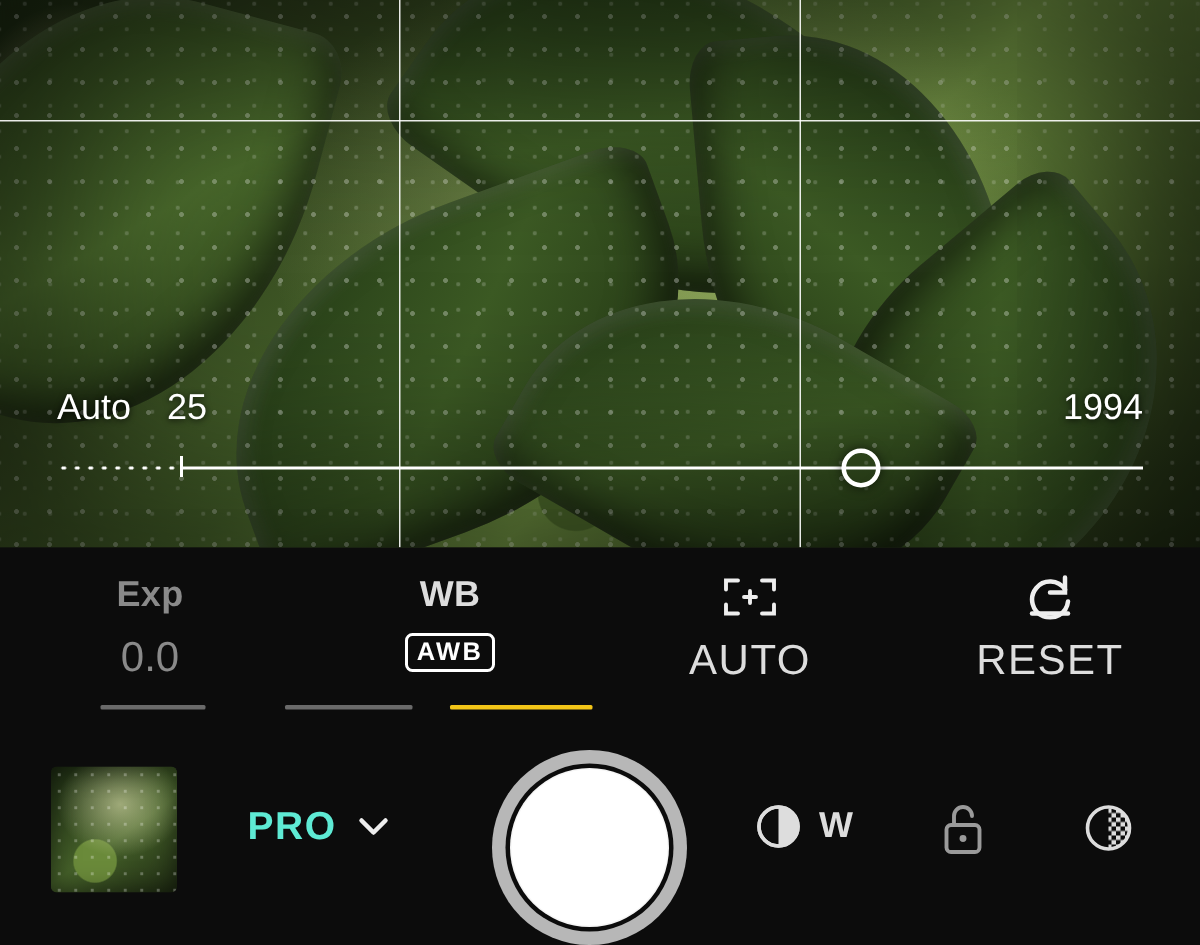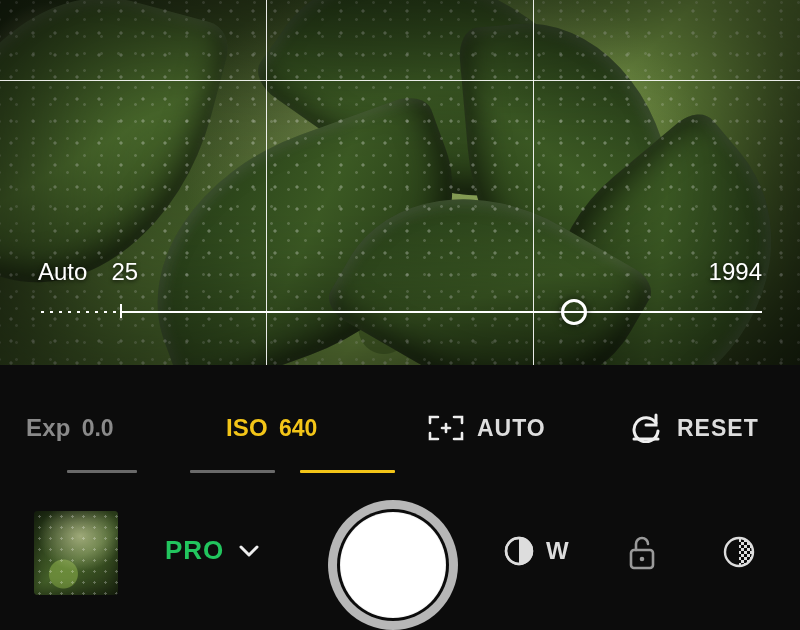--- a/index.html
+++ b/index.html
@@ -53,23 +53,23 @@
   .thumb{
     position:absolute;top:-11px;width:26px;height:26px;border-radius:50%;
     border:3px solid #fff;background:transparent;box-sizing:border-box;left:523px;
     box-shadow:0 0 8px rgba(0,0,0,.6);
   }
 
   
   .strip{position:absolute;left:0;top:365px;width:800px;height:265px;background:#0c0c0c;}
 
   .params{position:absolute;left:0;top:18px;width:800px;height:90px;display:flex;}
-  .param{flex:1;display:flex;align-items:center;gap:11px;color:#ddd;cursor:pointer;padding-left:26px;}
+  .param{flex:1;display:flex;flex-direction:column;align-items:center;gap:11px;color:#ddd;cursor:pointer;}
   .param .lbl{font-size:24px;font-weight:600;letter-spacing:.2px;}
-  .param .val{font-size:23px;font-weight:700;}
+  .param .val{font-size:28px;font-weight:400;}
   .param.dim .lbl,.param.dim .val{color:#8a8a8a;}
   .param.active .lbl,.param.active .val{color:#f3c518;}
   .underline{position:absolute;bottom:0;height:3px;border-radius:1px;}
   .ul-exp{left:67px;width:70px;background:#6a6a6a;}
   .ul-sec{left:190px;width:85px;background:#6a6a6a;}
   .ul-iso{left:300px;width:95px;background:#f3c518;}
 
   .awb-badge{
     display:inline-block;border:2.5px solid #fff;color:#fff;border-radius:5px;
     font-size:17px;font-weight:800;letter-spacing:1.5px;padding:0 6px;line-height:22px;
@@ -89,21 +89,21 @@
     box-shadow:inset 0 0 18px rgba(0,0,0,.5);
   }
   .thumbimg::after{
     content:"";position:absolute;inset:0;
     background-image:radial-gradient(rgba(255,255,255,.55) 1px, transparent 1.3px);
     background-size:11px 11px;mix-blend-mode:screen;opacity:.5;
   }
 
   .mode{
     position:absolute;left:165px;top:50px;display:flex;align-items:center;gap:14px;
-    color:#22c55e;font-size:26px;font-weight:700;letter-spacing:1px;cursor:pointer;
+    color:#5eead4;font-size:26px;font-weight:700;letter-spacing:1px;cursor:pointer;
   }
 
   .shutter{position:absolute;left:328px;top:15px;width:130px;height:130px;cursor:pointer;}
   .shutter .ring{position:absolute;inset:0;border-radius:50%;background:#b7b7b7;}
   .shutter .inner{position:absolute;inset:12px;border-radius:50%;background:#fff;box-shadow:inset 0 0 0 1px rgba(0,0,0,.04);}
   .shutter .gap{position:absolute;inset:9px;border-radius:50%;background:#0c0c0c;}
 
   .lens-toggle{position:absolute;left:502px;top:49px;display:flex;align-items:center;gap:10px;color:#ddd;cursor:pointer;}
   .lens-letter{font-size:24px;font-weight:600;}
 
@@ -149,25 +149,25 @@
   <div class="strip">
 
     <div class="params">
 
       <div class="param dim">
         <span class="lbl">Exp</span>
         <span class="val">0.0</span>
       </div>
 
 
-      <div class="param active">
-        <span class="lbl">ISO</span>
-        <span class="val">640</span>
-      </div>
-
+
+      <div class="param">
+        <span class="lbl">WB</span>
+        <span class="awb-badge">AWB</span>
+      </div>
 
       <div class="param">
         <span class="icon">
           <svg width="40" height="30" viewBox="0 0 40 30" stroke="#eee" stroke-width="2.6" fill="none" stroke-linecap="round">
             <path d="M4 10 V4 H12"></path>
               <path d="M28 4 H36 V10"></path>
             <path d="M4 20 V26 H12"></path>
               <path d="M28 26 H36 V20"></path>
             <line x1="16" y1="15" x2="24" y2="15"></line>
               <line x1="20" y1="11" x2="20" y2="19"></line>

